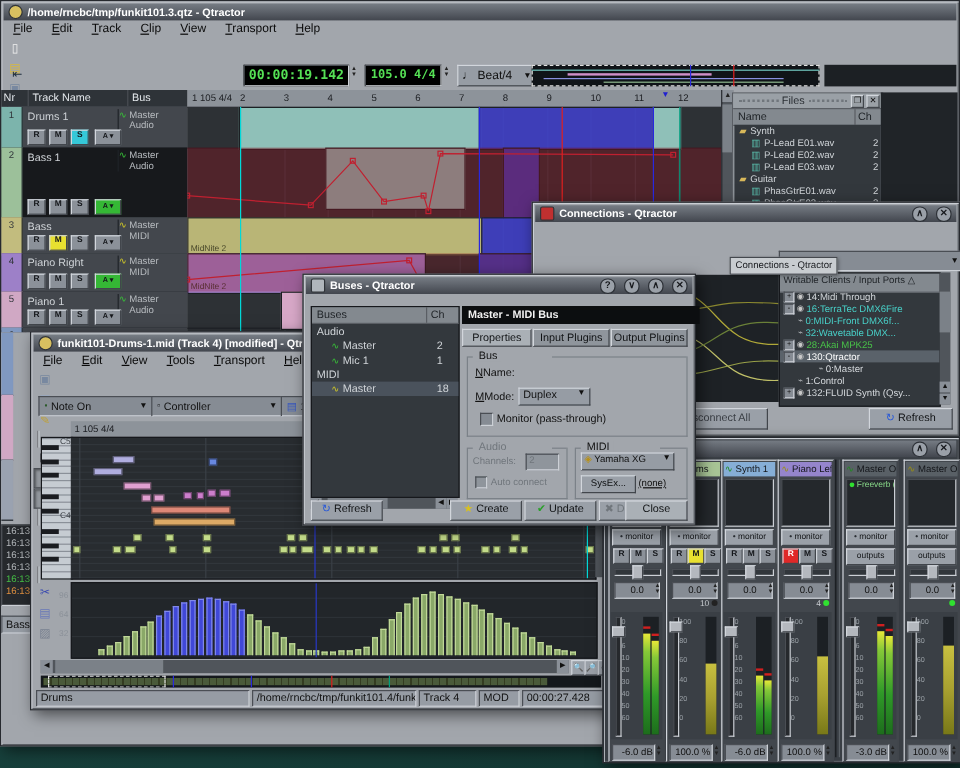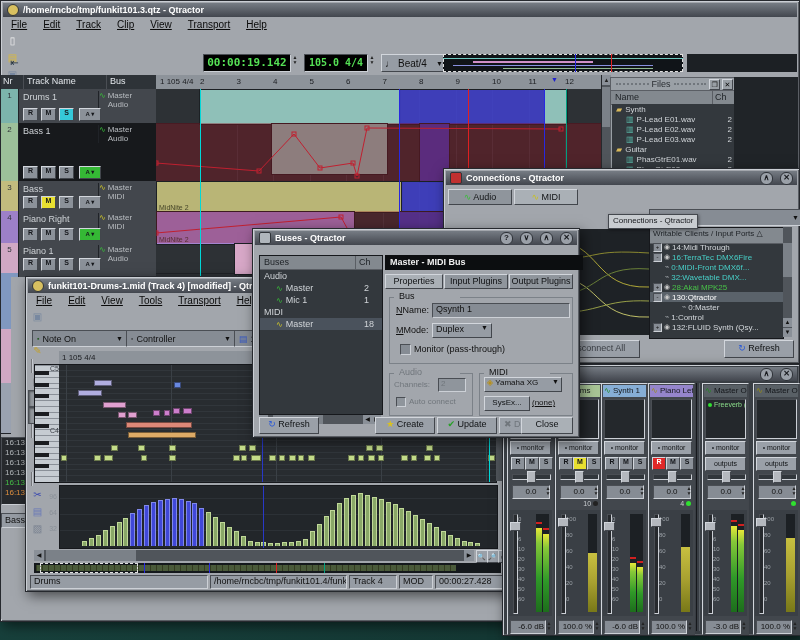--- a/index.html
+++ b/index.html
@@ -9,21 +9,21 @@
   .a{position:absolute;}
   .win{position:absolute;background:#a2a6ac;border:1px solid #26292e;
        box-shadow:3px 4px 12px rgba(0,0,0,.55), inset 1px 1px 0 #caced4, inset -1px -1px 0 #5a5e64;}
   .tbar{position:absolute;left:2px;right:2px;top:2px;height:14px;
         background:linear-gradient(180deg,#767c84,#42464e);display:flex;align-items:center;
         color:#fff;font-size:9px;font-weight:bold;padding:0 4px;gap:4px;white-space:nowrap;overflow:hidden;}
   .wic{width:10px;height:10px;border-radius:50%;background:#c8ccd2;border:1px solid #303439;flex:0 0 auto;}
   .wbtn{width:11px;height:11px;border-radius:6px;background:#9aa0a8;border:1px solid #2e3238;
         color:#16181c;font-size:8px;line-height:10px;text-align:center;margin-left:3px;flex:0 0 auto;}
   .mbar{display:flex;align-items:center;font-size:10px;color:#0a0a0a;}
-  .mi{padding:1px 8px;text-decoration:underline;}
+  .mi{padding:1px 8px;}
   .tbi{width:17px;height:15px;text-align:center;font-size:10px;line-height:15px;border:1px solid transparent;flex:0 0 auto;}
   .tbi.pr{border:1px solid #4a4e54;background:#91969c;box-shadow:inset 1px 1px 2px rgba(0,0,0,.4);}
   .sep{width:4px;height:14px;border-left:2px groove #c4c8ce;margin:0 3px;flex:0 0 auto;}
   .ins{border:1px solid;border-color:#4a4e54 #ccd0d6 #ccd0d6 #4a4e54;}
   .out{border:1px solid;border-color:#d2d6dc #42464c #42464c #d2d6dc;}
   .lcd{background:#000;color:#55e055;font-family:"DejaVu Sans Mono",monospace;font-weight:bold;}
   .btn{background:#9aa0a8;font-size:9px;color:#101214;text-align:center;}
   .sb{font-size:7px;font-weight:bold;color:#14161a;background:#8b9199;text-align:center;position:absolute;}
   .dk{background:#33383d;}
   .tree{font-size:9px;color:#d0d4d8;}
@@ -324,24 +324,20 @@
       </div>
   </div>
 
   <div class="win" id="conn-win" style="left:443px;top:168px;width:355px;height:194px;">
     <div class="tbar">
       <span class="wic" style="background:#c03030;border-radius:2px;"></span>
       <span>Connections - Qtractor</span>
       <span style="flex:1;"></span>
       <span class="wbtn">∧</span>
       <span class="wbtn">✕</span>
-    </div>
-    <div class="a" style="left:4px;top:20px;height:16px;display:flex;gap:2px;">
-      <span class="out btn" style="width:62px;line-height:14px;background:#8f959c;"><span style="color:#38c038;">∿</span> <span>Audio</span></span>
-      <span class="out btn" style="width:62px;line-height:14px;background:#aab0b6;"><span style="color:#c8c020;">∿</span> <span>MIDI</span></span>
     </div>
     <div class="ins a" style="left:205px;top:40px;width:145px;height:15px;background:#868c94;display:flex;align-items:center;padding:0 4px;font-size:9px;">
       <span>(All)</span>
       <span style="margin-left:auto;font-size:7px;">▼</span>
     </div>
 
     <div class="a" style="left:8px;top:60px;width:197px;height:106px;background:#1e2226;overflow:hidden;">
       <svg width="197" height="106">
         <path d="M100,12 C150,12 140,60 197,58" stroke="#b0a838" fill="none"></path>
         <path d="M100,30 C150,30 135,20 197,24" stroke="#8a8830" fill="none"></path>
@@ -918,21 +914,20 @@
 
     <div class="a" style="left:132px;top:45px;width:188px;height:15px;display:flex;gap:1px;font-size:9px;">
       <span class="out btn" style="width:58px;line-height:13px;background:#aab0b6;">Properties</span>
       <span class="out btn" style="width:64px;line-height:13px;background:#8f959c;">Input Plugins</span>
       <span class="out btn" style="width:64px;line-height:13px;background:#8f959c;">Output Plugins</span>
     </div>
     <div class="a" style="left:132px;top:26px;width:188px;height:15px;background:#0c0e10;color:#f0f0f0;font-size:9px;font-weight:bold;line-height:15px;padding:0 5px;"><span>Master - MIDI Bus</span></div>
     <div class="grp" style="left:136px;top:68px;width:182px;height:66px;">
       <b>Bus</b>
       <span class="a" style="left:6px;top:8px;font-size:9px;"><u>N</u><span>Name:</span></span>
-      <span class="ins a" style="left:42px;top:6px;width:130px;height:13px;background:#868c94;font-size:9px;padding:0 3px;">Qsynth 1</span>
       <span class="a" style="left:6px;top:28px;font-size:9px;"><u>M</u><span>Mode:</span></span>
       <span class="out a" style="left:42px;top:26px;width:52px;height:13px;background:#969ca4;font-size:9px;padding:0 3px;"><span>Duplex</span> <span style="float:right;font-size:7px;">▼</span></span>
       <span class="ins a" style="left:10px;top:47px;width:9px;height:9px;background:#868c94;"></span>
       <span class="a" style="left:24px;top:47px;font-size:9px;">Monitor (pass-through)</span>
     </div>
     <div class="grp" style="left:136px;top:144px;width:82px;height:42px;color:#70767c;">
       <b style="color:#70767c;">Audio</b>
       <span class="a" style="left:4px;top:7px;font-size:8px;">Channels:</span>
       <span class="ins a" style="left:48px;top:5px;width:22px;height:12px;background:#8f959c;font-size:8px;padding:0 2px;color:#70767c;">2</span>
       <span class="ins a" style="left:6px;top:24px;width:8px;height:8px;background:#8f959c;"></span>

